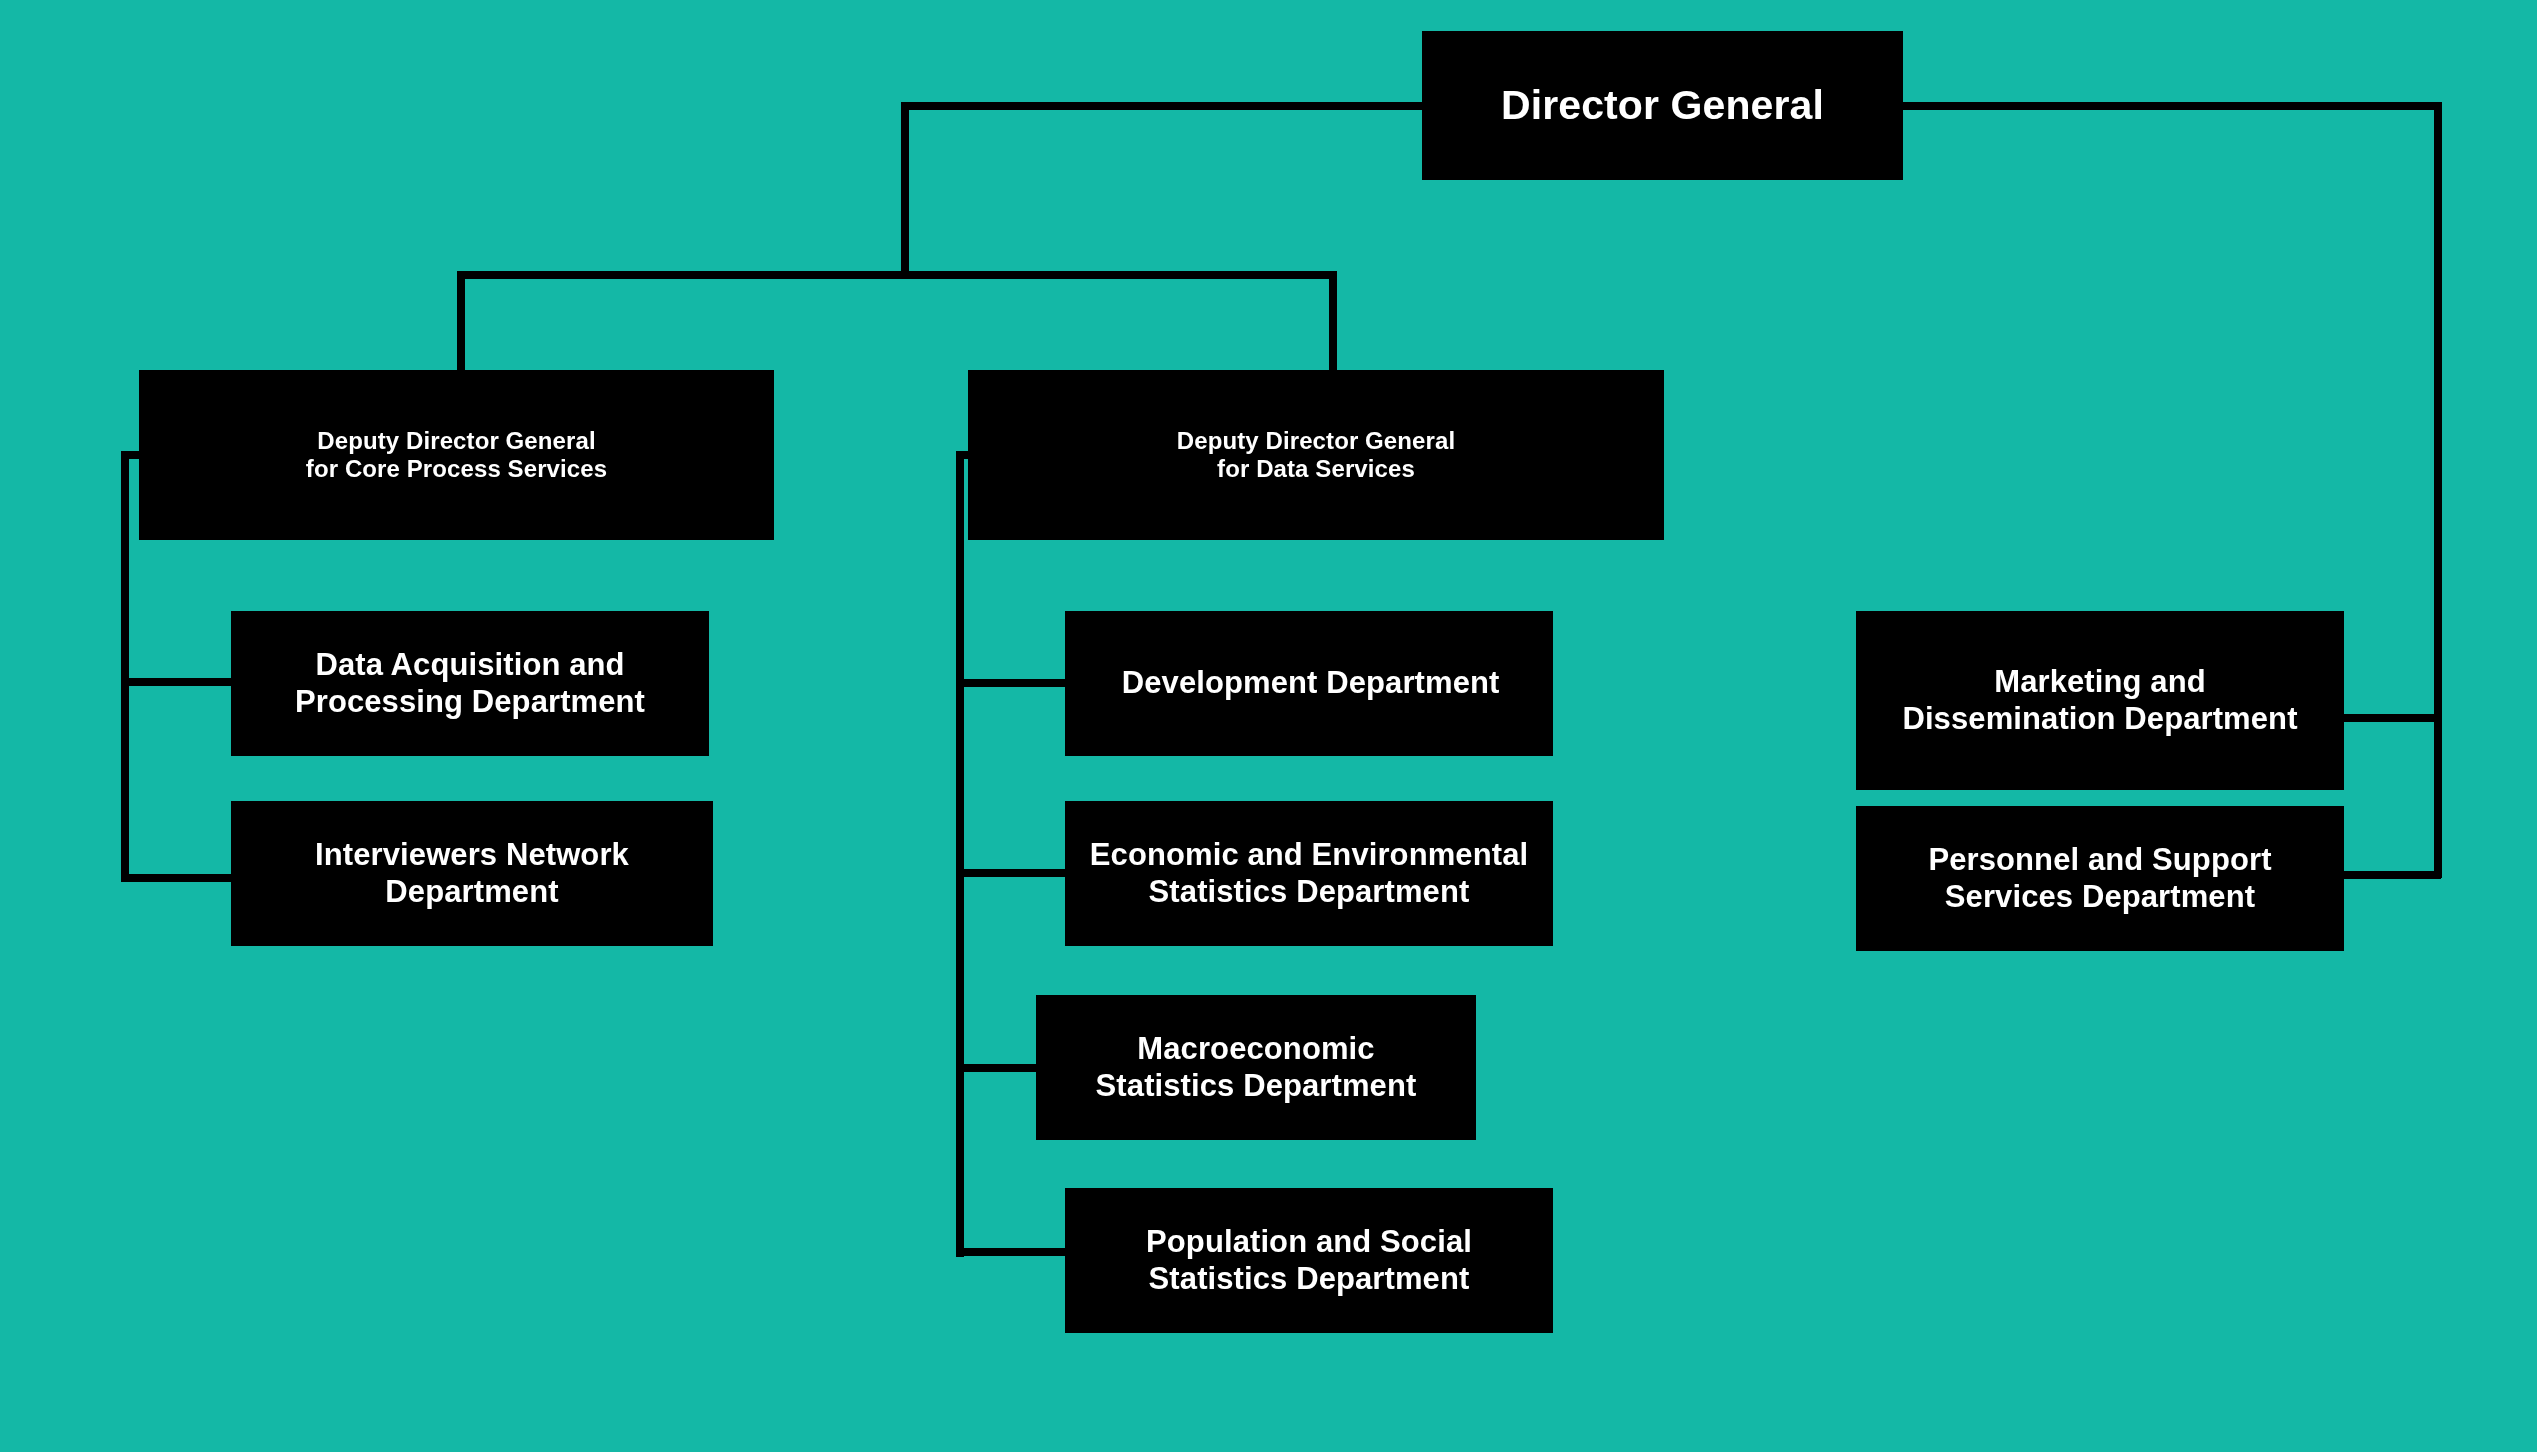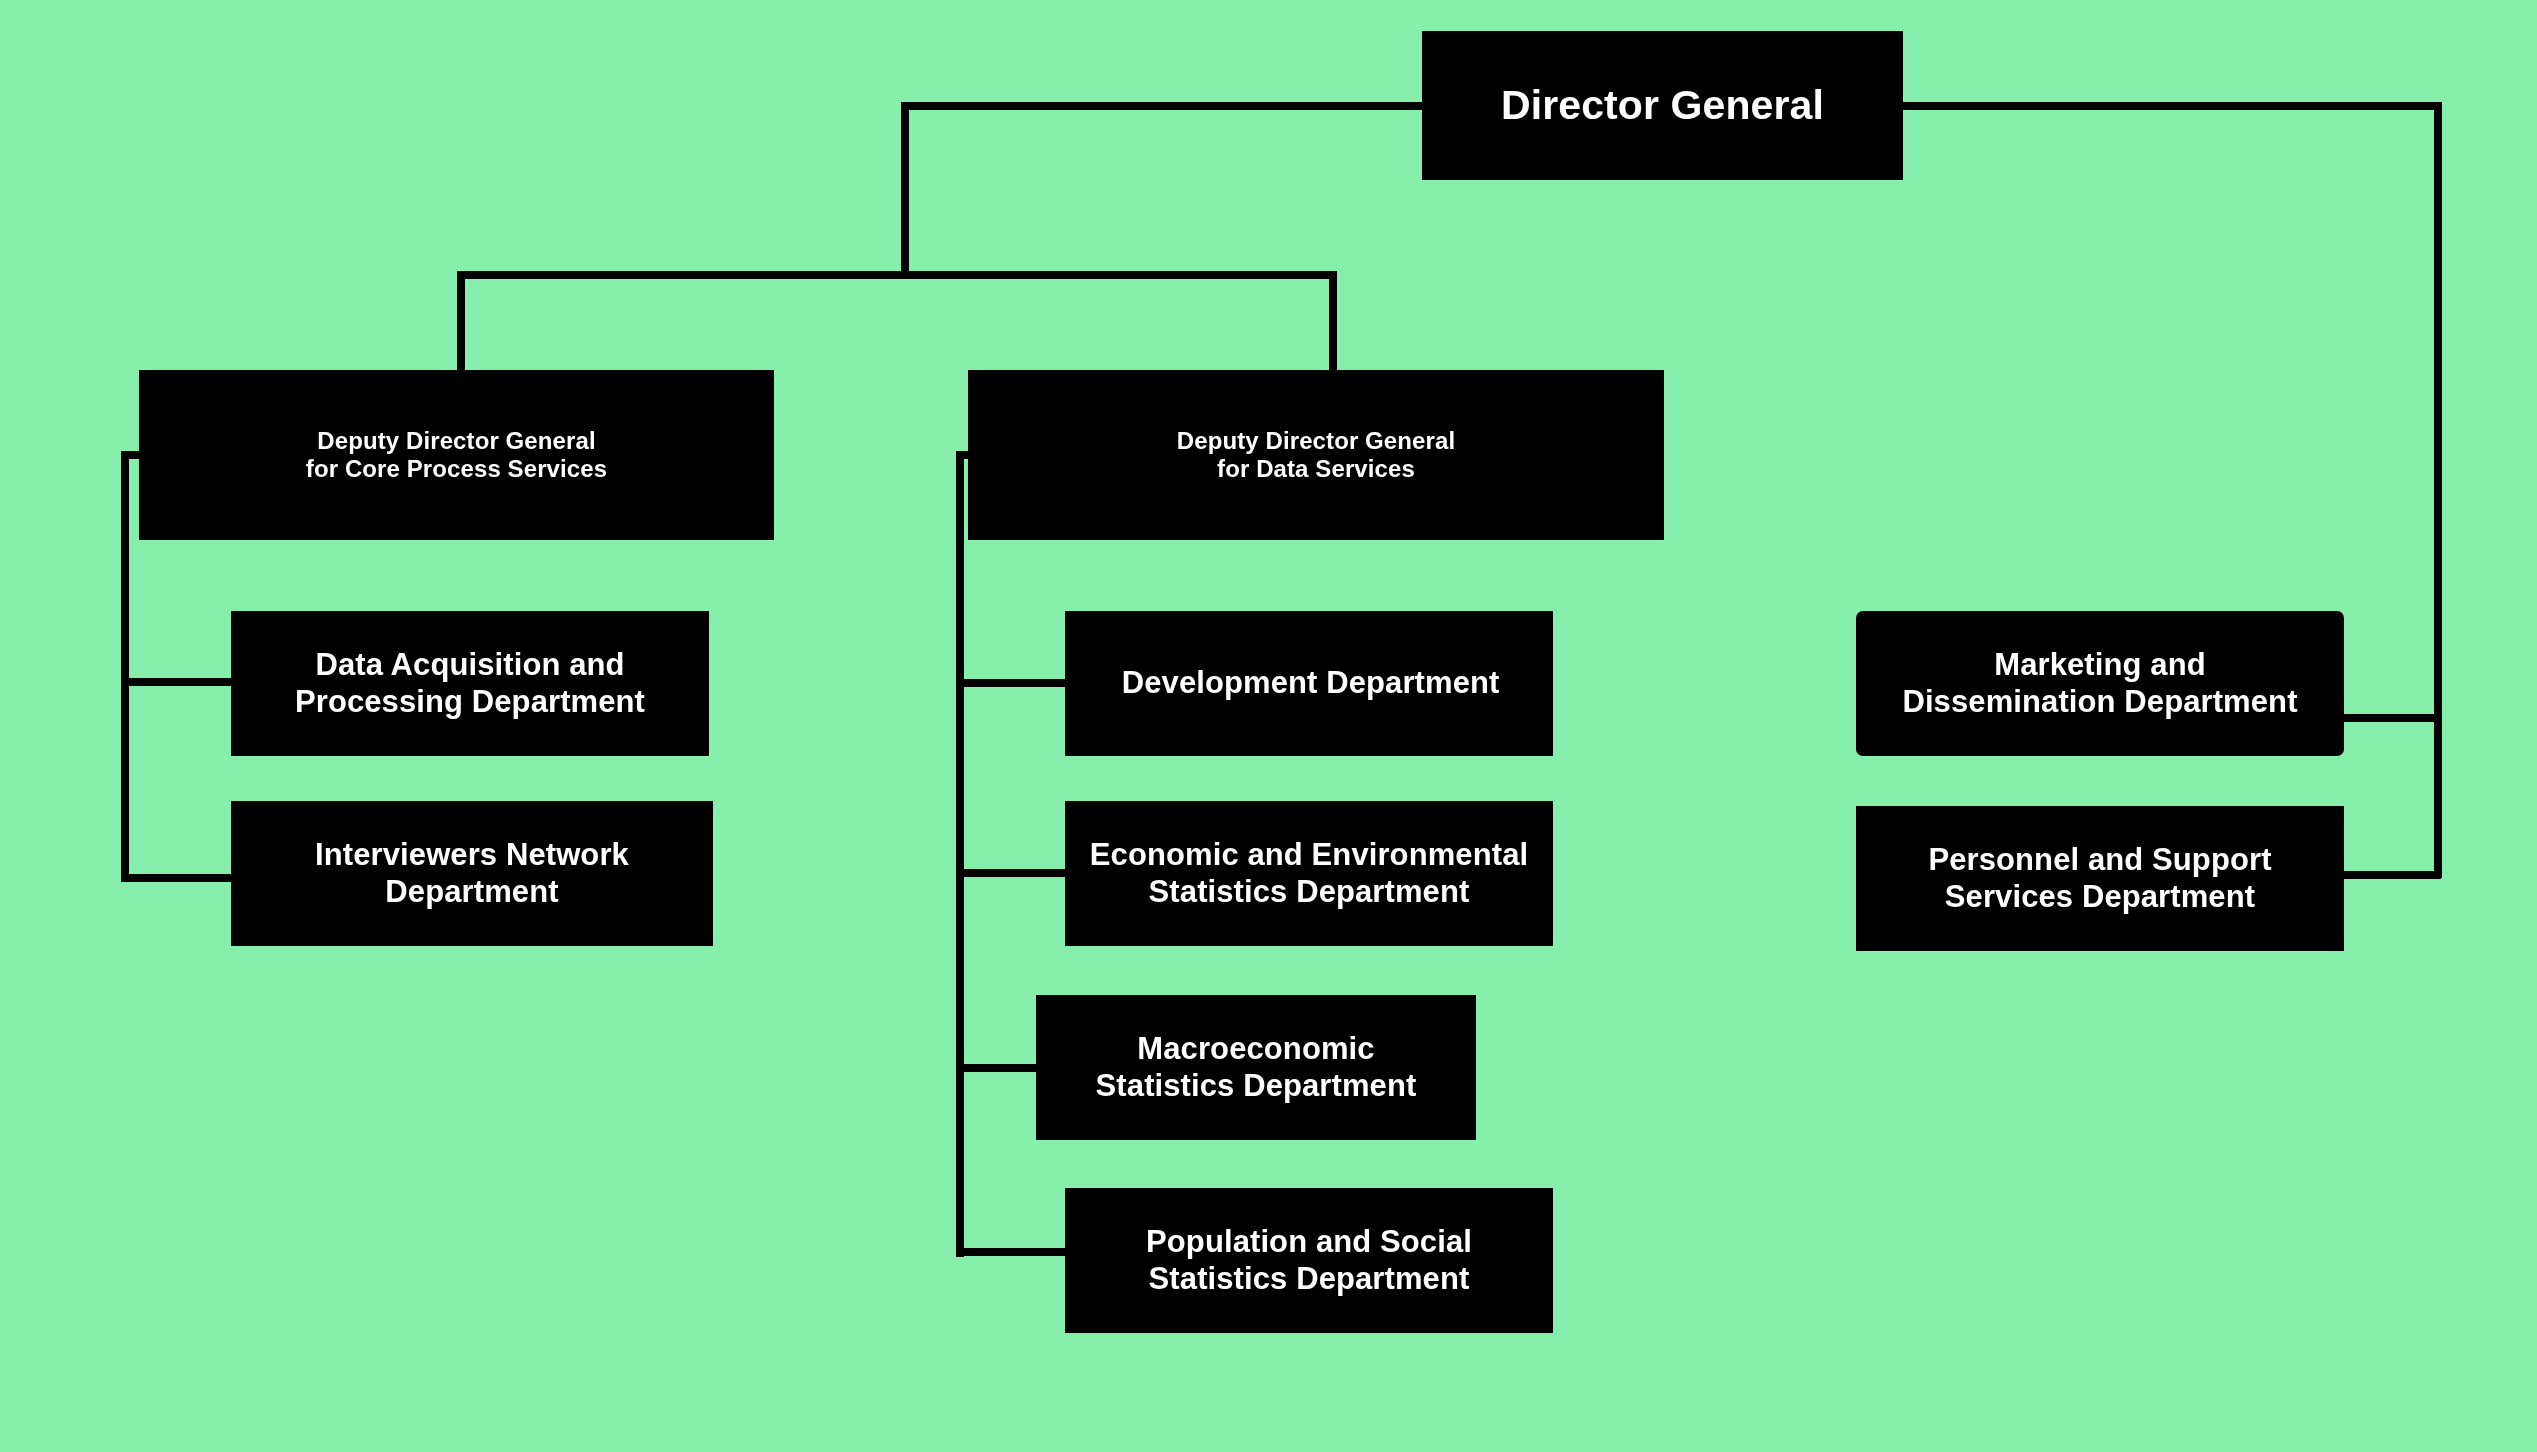--- a/index.html
+++ b/index.html
@@ -4,21 +4,21 @@
 <style>
   html, body {
     margin: 0;
     padding: 0;
     background: #ffffff;
   }
   #chart-canvas {
     position: relative;
     width: 2538px;
     height: 1453px;
-    background: #86efac;
+    background: #14b8a6;
     overflow: hidden;
     font-family: "Liberation Sans", sans-serif;
   }
   .node {
     position: absolute;
     background: #000000;
     color: #ffffff;
     display: flex;
     align-items: center;
     justify-content: center;
@@ -110,21 +110,21 @@
   <div class="node dept" style="left:1036px; top:995px; width:440px; height:145px;">
     <span class="node-label">Macroeconomic
 Statistics Department</span>
   </div>
 
   <div class="node dept" style="left:1065px; top:1188px; width:488px; height:145px;">
     <span class="node-label">Population and Social
 Statistics Department</span>
   </div>
 
-  <div class="node dept" style="left:1856px; top:611px; width:488px; height:145px;border-radius:7px;">
+  <div class="node dept" style="left:1856px; top:611px; width:488px; height:179px;">
     <span class="node-label">Marketing and
 Dissemination Department</span>
   </div>
 
   <div class="node dept" style="left:1856px; top:806px; width:488px; height:145px;">
     <span class="node-label">Personnel and Support
 Services Department</span>
   </div>
 
 </div>

